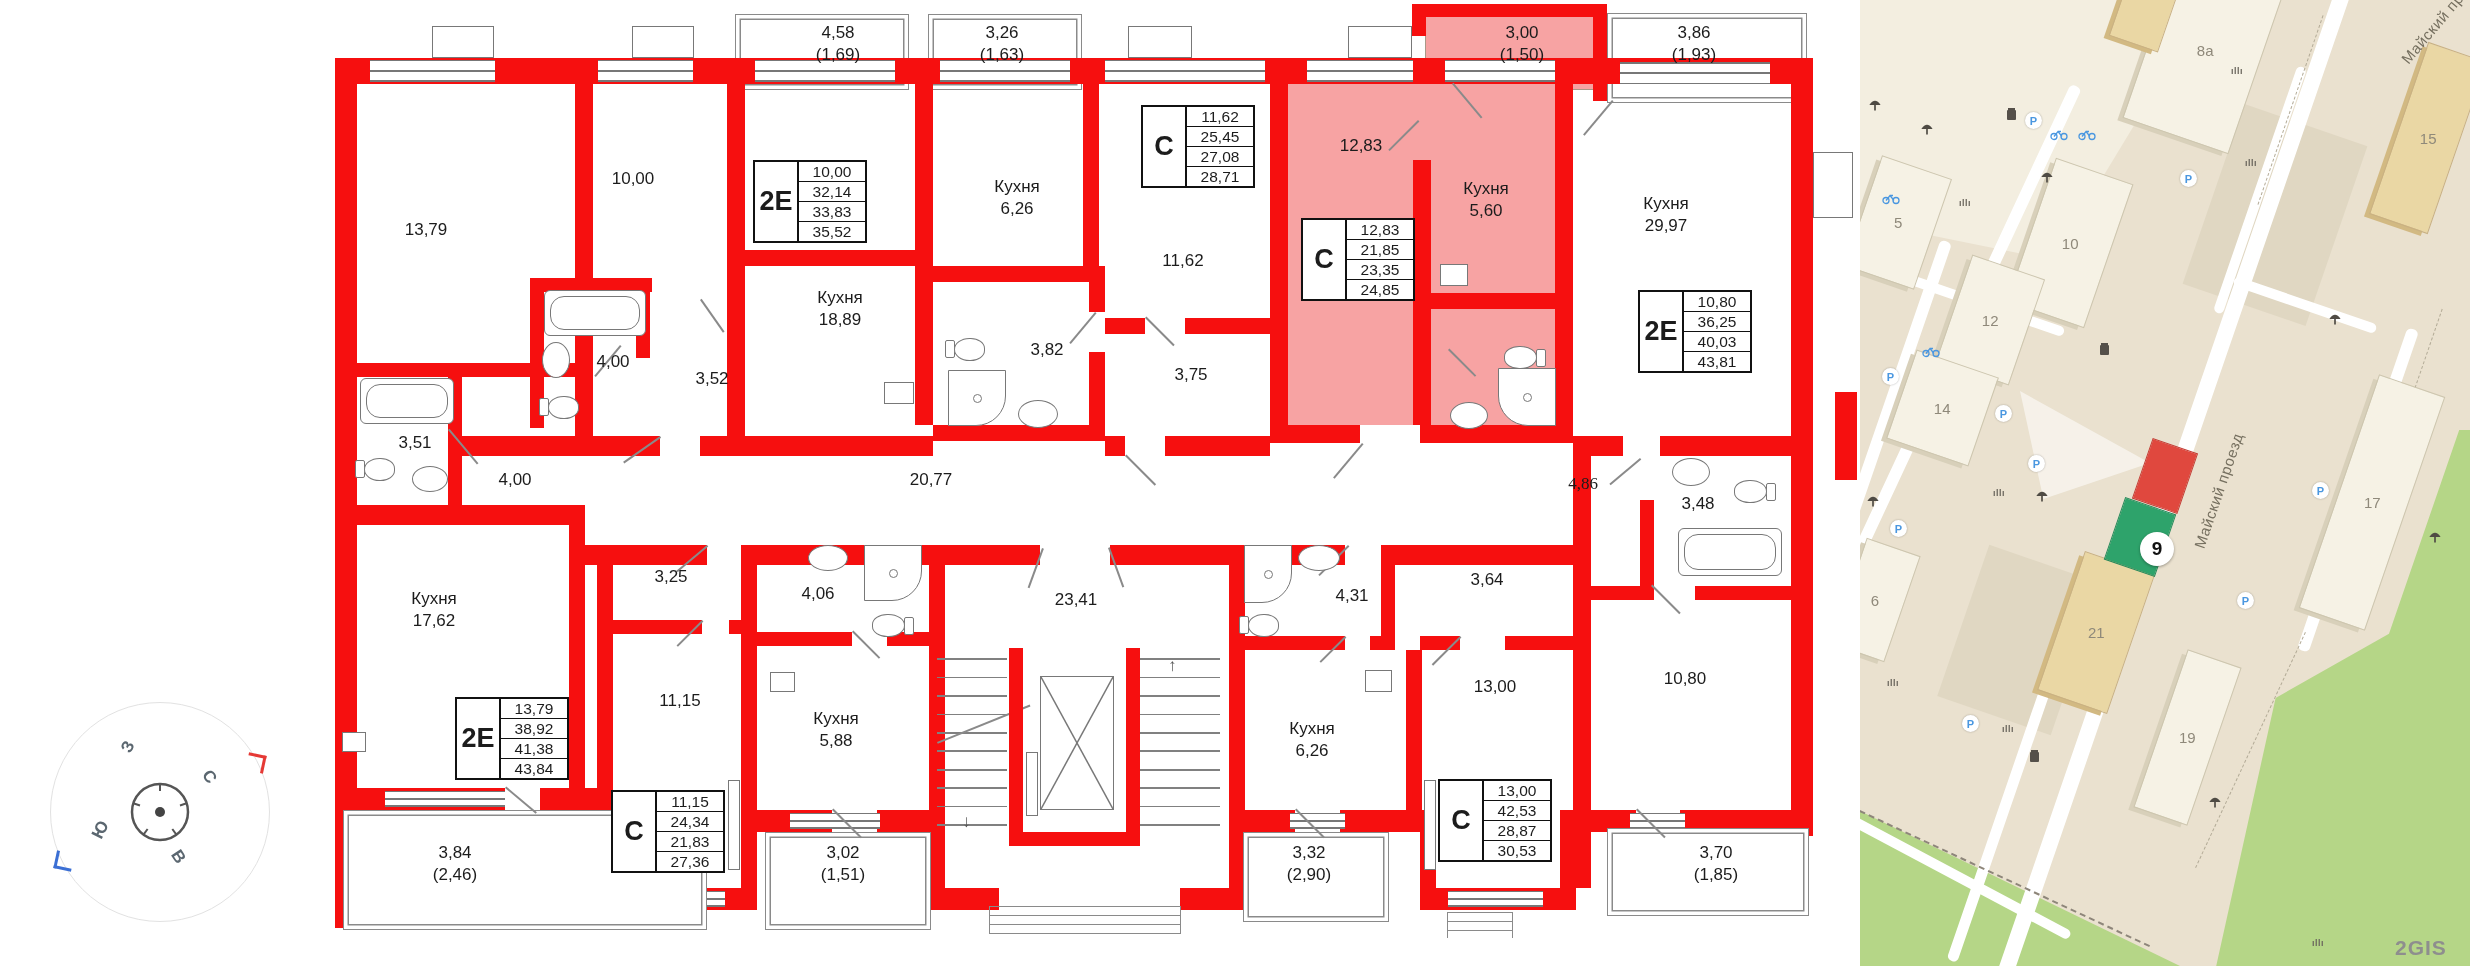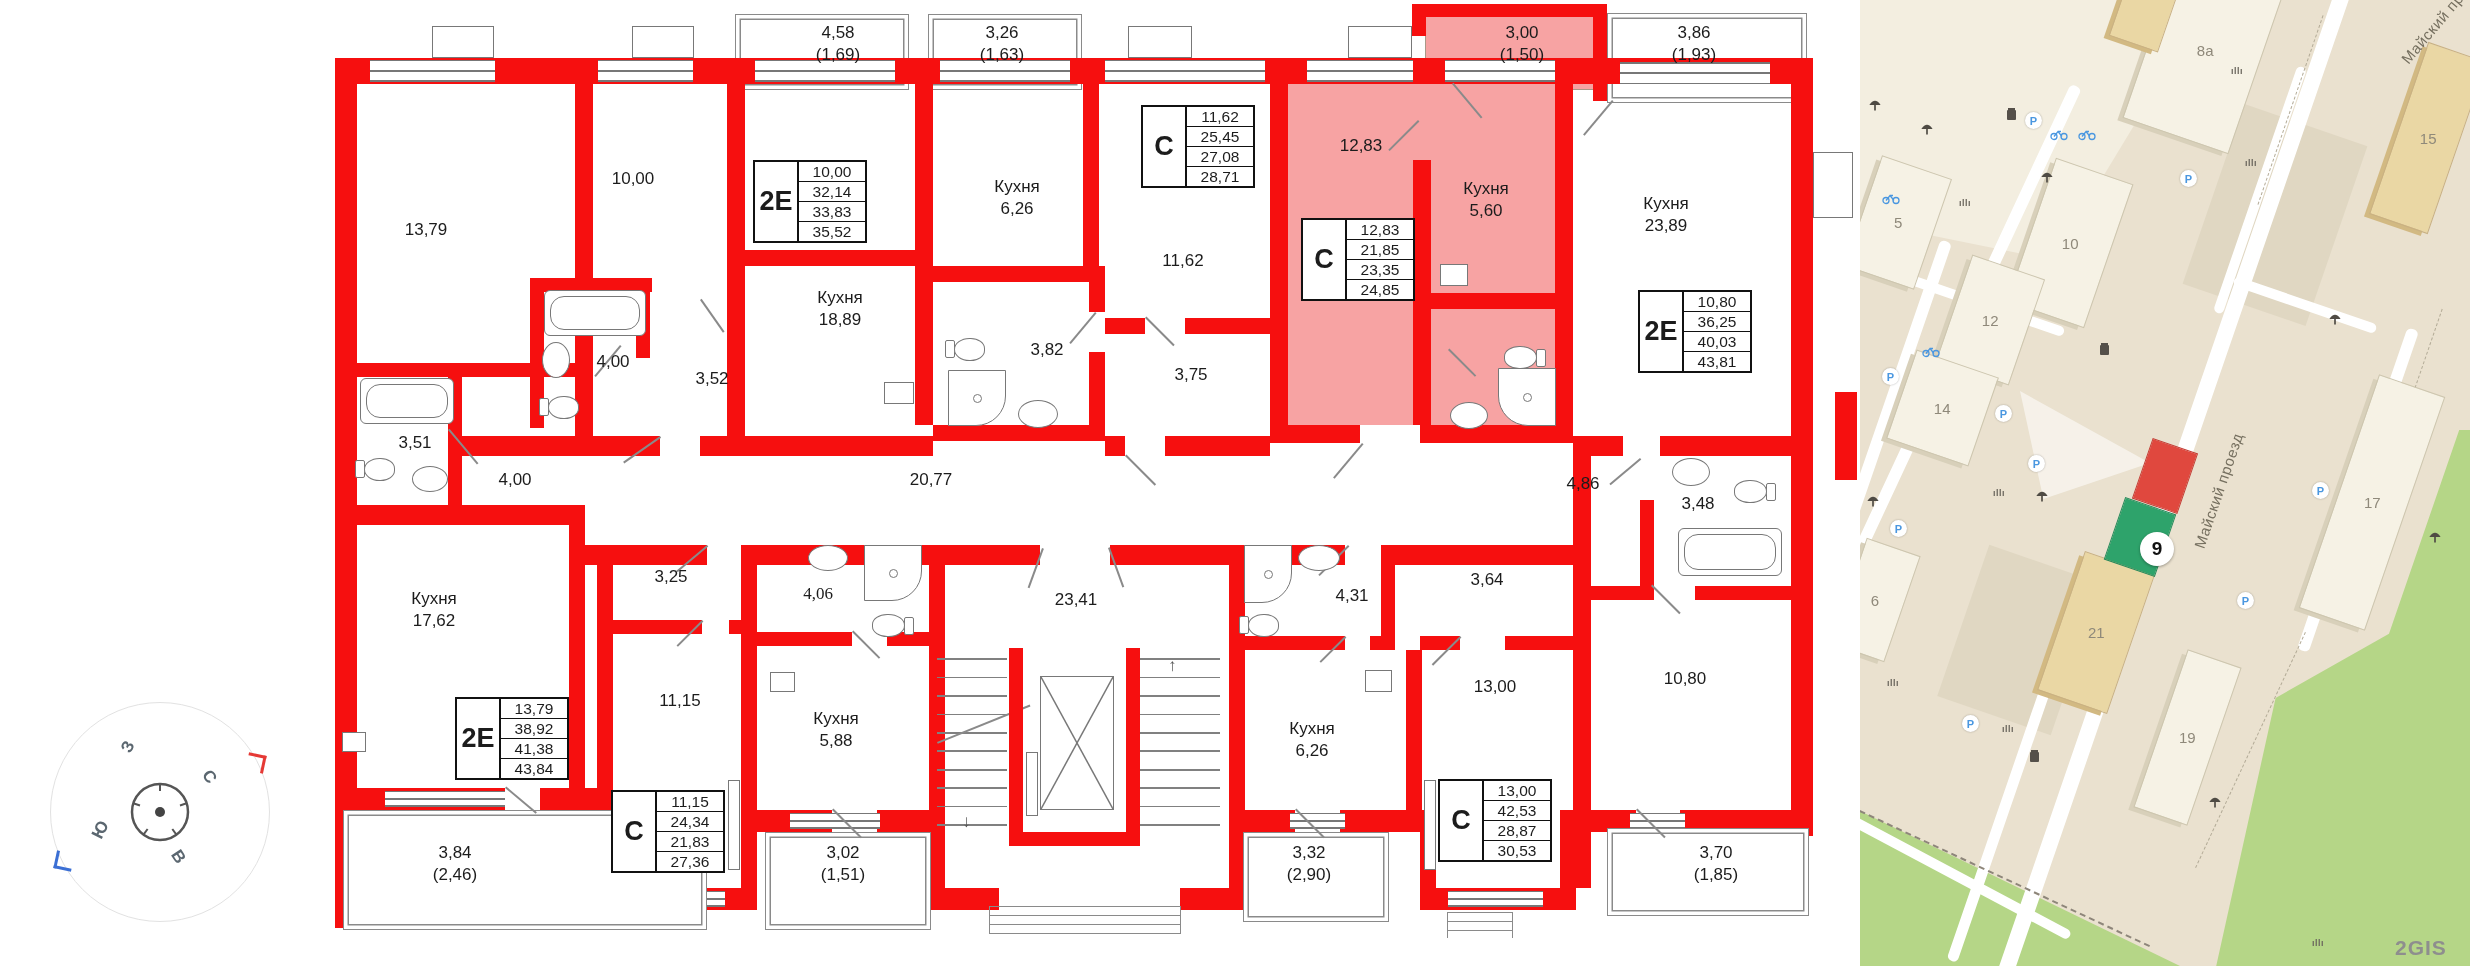--- a/index.html
+++ b/index.html
@@ -289,21 +289,21 @@
   <div class="lbl" style="left:1431px;top:178px;">
       <span>Кухня</span>
       <span>5,60</span>
     </div>
   <div class="lbl" style="left:1639px;top:22px;">
       <span>3,86</span>
       <span>(1,93)</span>
     </div>
   <div class="lbl" style="left:1611px;top:193px;">
       <span>Кухня</span>
-      <span>23,89</span>
+      <span>29,97</span>
     </div>
   <div class="lbl" style="left:1128px;top:250px;">
       <span>11,62</span>
     </div>
   <div class="lbl" style="left:992px;top:339px;">
       <span>3,82</span>
     </div>
   <div class="lbl" style="left:1136px;top:364px;">
       <span>3,75</span>
     </div>
@@ -315,40 +315,40 @@
     </div>
   <div class="lbl" style="left:657px;top:368px;">
       <span>3,52</span>
     </div>
   <div class="lbl" style="left:460px;top:469px;">
       <span>4,00</span>
     </div>
   <div class="lbl" style="left:876px;top:469px;">
       <span>20,77</span>
     </div>
-  <div class="lbl" style="left:1528px;top:473px;">
+  <div class="lbl" style="left:1528px;top:473px;font-family:Liberation Serif, serif;">
       <span>4,86</span>
     </div>
   <div class="lbl" style="left:1643px;top:493px;">
       <span>3,48</span>
     </div>
   <div class="lbl" style="left:1432px;top:569px;">
       <span>3,64</span>
     </div>
   <div class="lbl" style="left:379px;top:588px;">
       <span>Кухня</span>
       <span>17,62</span>
     </div>
   <div class="lbl" style="left:616px;top:566px;">
       <span>3,25</span>
     </div>
   <div class="lbl" style="left:625px;top:690px;">
       <span>11,15</span>
     </div>
-  <div class="lbl" style="left:763px;top:583px;font-family:Liberation Serif, serif;">
+  <div class="lbl" style="left:763px;top:583px;">
       <span>4,06</span>
     </div>
   <div class="lbl" style="left:781px;top:708px;">
       <span>Кухня</span>
       <span>5,88</span>
     </div>
   <div class="lbl" style="left:1021px;top:589px;align-items:center;">
       <span>23,41</span>
     </div>
   <div class="lbl" style="left:1297px;top:585px;justify-content:center;">

